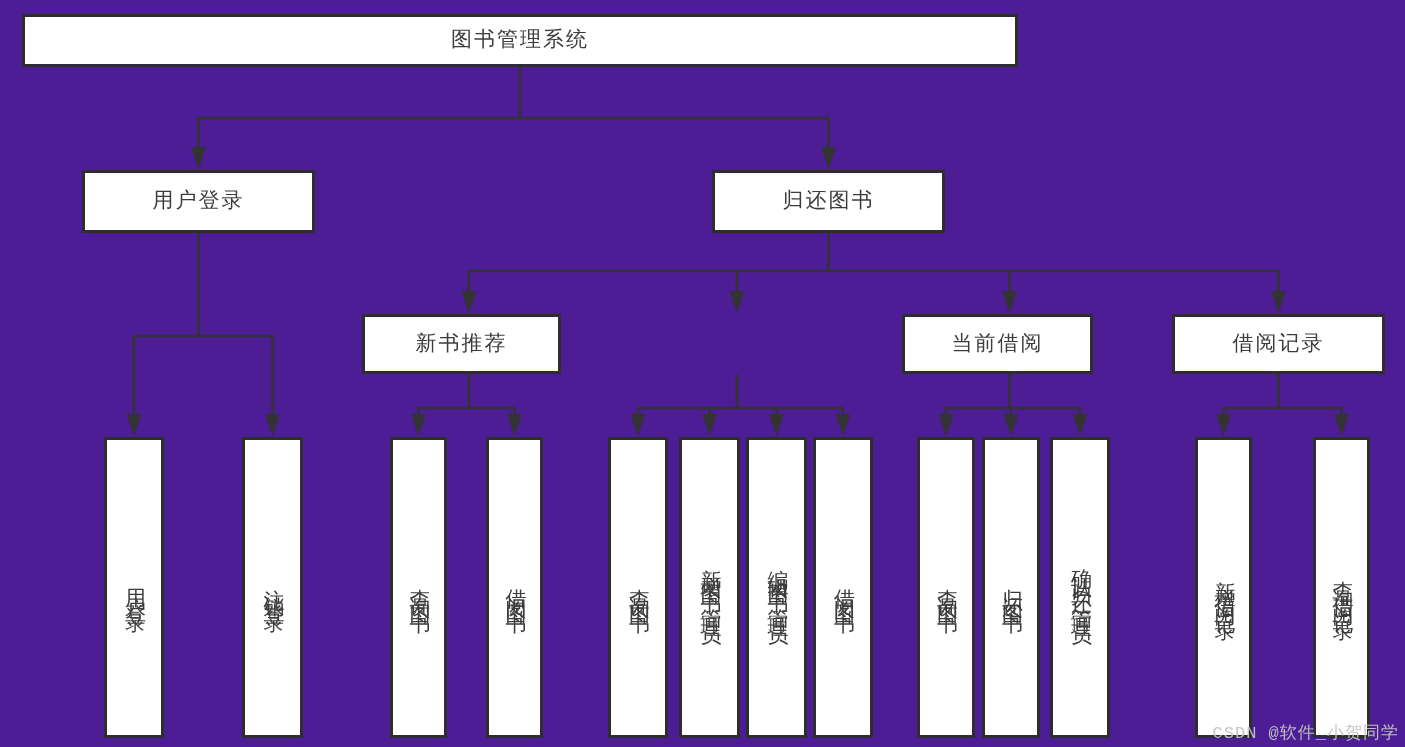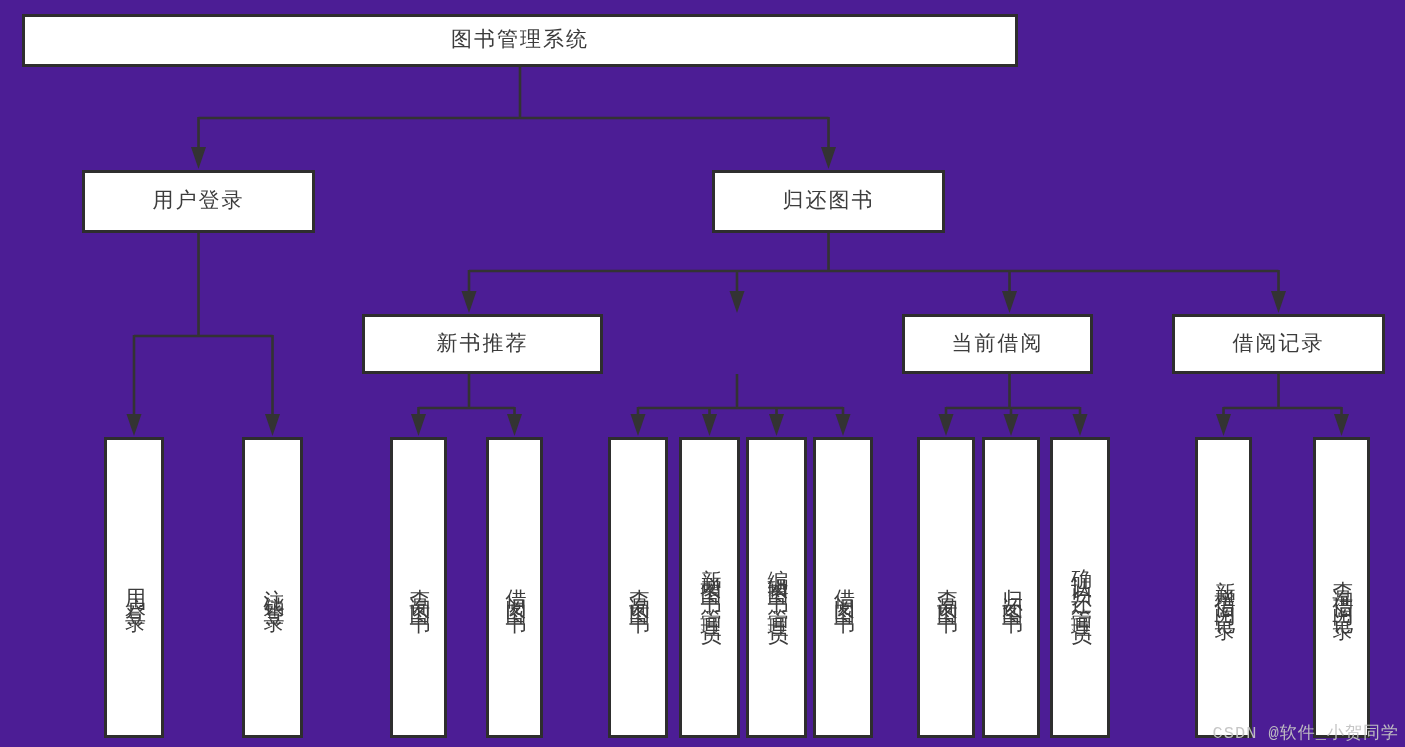--- a/index.html
+++ b/index.html
@@ -34,21 +34,21 @@
     line-height:1;
     padding:4px 0;
   }
   
   .n-root{left:22px;top:14px;width:996px;height:53px;}
   
   .n-userlogin{left:82px;top:170px;width:233px;height:63px;}
   .n-bookmgmt{left:712px;top:170px;width:233px;height:63px;}
   
   .n-l3{top:314px;height:60px;}
-  .n-newbook{left:362px;width:241px;}
+  .n-newbook{left:362px;width:199px;}
   .n-borrowmod{left:632px;width:210px;}
   .n-current{left:902px;width:191px;}
   .n-records{left:1172px;width:213px;}
   
   .v-a{left:104px;width:60px;}
   .v-b{left:242px;width:61px;}
   .v-c{left:390px;width:57px;}
   .v-d{left:486px;width:57px;}
   .v-e{left:608px;width:60px;}
   .v-f{left:679px;width:61px;}

